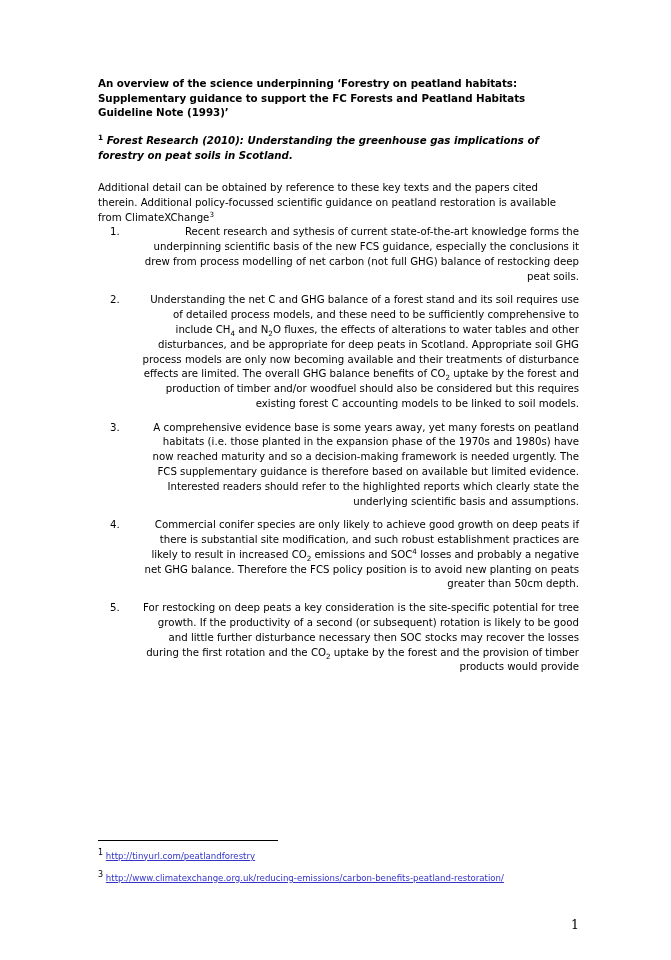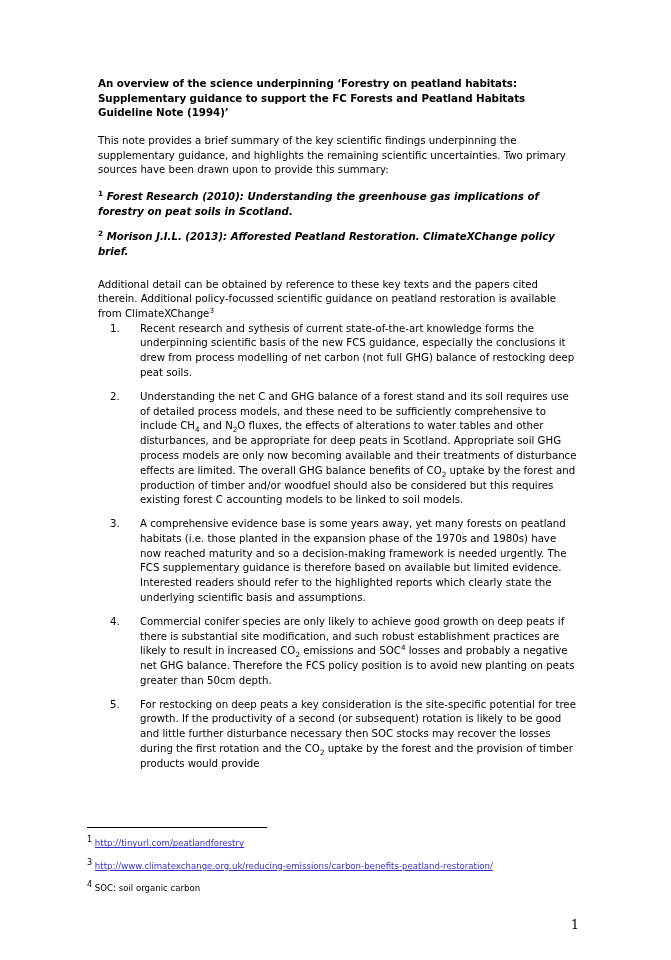--- a/index.html
+++ b/index.html
@@ -59,21 +59,21 @@
     list-style: none;
     counter-reset: item;
   }
   ol.numlist > li {
     position: relative;
     counter-increment: item;
     padding-left: 42px;
     font-size: 10.2px;
     line-height: 1.45;
     margin-bottom: 9px;
-    text-align: left;
+    text-align: right;
   }
   ol.numlist > li::before {
     content: counter(item) ".";
     position: absolute;
     left: 12px;
     top: 0;
     width: 22px;
     text-align: left;
     font-size: 10.2px;
   }
@@ -82,21 +82,21 @@
     vertical-align: super;
     line-height: 0;
   }
   sub {
     font-size: 7.2px;
     vertical-align: sub;
     line-height: 0;
   }
   .footnotes {
     position: absolute;
-    left: 87px;
+    left: 98px;
     right: 92px;
     bottom: 66px;
   }
   .fn-rule {
     width: 180px;
     height: 1px;
     background: #000000;
     margin-bottom: 9px;
   }
   .footnote {
@@ -123,27 +123,25 @@
     bottom: 28px;
     font-size: 12.5px;
     font-family: "DejaVu Serif", serif;
   }
 </style>
 </head>
 <body>
 
 <div class="page">
 
-  <p class="doc-title">An overview of the science underpinning ‘Forestry on peatland habitats: Supplementary guidance to support the FC Forests and Peatland Habitats Guideline Note (1994)’</p>
+  <p class="doc-title">An overview of the science underpinning ‘Forestry on peatland habitats: Supplementary guidance to support the FC Forests and Peatland Habitats Guideline Note (1993)’</p>
 
-  <p class="intro">This note provides a brief summary of the key scientific findings underpinning the supplementary guidance, and highlights the remaining scientific uncertainties. Two primary sources have been drawn upon to provide this summary:</p>
 
   <p class="source"><sup>1</sup> <span>Forest Research (2010): Understanding the greenhouse gas implications of forestry on peat soils in Scotland.</span></p>
 
-  <p class="source"><sup>2</sup> <span>Morison J.I.L. (2013): Afforested Peatland Restoration. ClimateXChange policy brief.</span></p>
 
   <p class="addl"><span>Additional detail can be obtained by reference to these key texts and the papers cited therein. Additional policy-focussed scientific guidance on peatland restoration is available from ClimateXChange</span><sup>3</sup></p>
 
   <ol class="numlist">
     <li id="li1">Recent research and sythesis of current state-of-the-art knowledge forms the underpinning scientific basis of the new FCS guidance, especially the conclusions it drew from process modelling of net carbon (not full GHG) balance of restocking deep peat soils.</li>
     <li id="li2">Understanding the net C and GHG balance of a forest stand and its soil requires use of detailed process models, and these need to be sufficiently comprehensive to include CH<sub>4</sub> and N<sub>2</sub>O fluxes, the effects of alterations to water tables and other disturbances, and be appropriate for deep peats in Scotland. Appropriate soil GHG process models are only now becoming available and their treatments of disturbance effects are limited. The overall GHG balance benefits of CO<sub>2</sub> uptake by the forest and production of timber and/or woodfuel should also be considered but this requires existing forest C accounting models to be linked to soil models.</li>
     <li id="li3">A comprehensive evidence base is some years away, yet many forests on peatland habitats (i.e. those planted in the expansion phase of the 1970s and 1980s) have now reached maturity and so a decision-making framework is needed urgently. The FCS supplementary guidance is therefore based on available but limited evidence. Interested readers should refer to the highlighted reports which clearly state the underlying scientific basis and assumptions.</li>
     <li id="li4">Commercial conifer species are only likely to achieve good growth on deep peats if there is substantial site modification, and such robust establishment practices are likely to result in increased CO<sub>2</sub> emissions and SOC<sup>4</sup> losses and probably a negative net GHG balance. Therefore the FCS policy position is to avoid new planting on peats greater than 50cm depth.</li>
     <li id="li5">For restocking on deep peats a key consideration is the site-specific potential for tree growth. If the productivity of a second (or subsequent) rotation is likely to be good and little further disturbance necessary then SOC stocks may recover the losses during the first rotation and the CO<sub>2</sub> uptake by the forest and the provision of timber products would provide</li>
   </ol>
@@ -155,20 +153,16 @@
       <span class="fnum">1</span>
       <a href="#">http://tinyurl.com/peatlandforestry</a>
     </div>
 
 
     <div class="footnote">
       <span class="fnum">3</span>
       <a href="#">http://www.climatexchange.org.uk/reducing-emissions/carbon-benefits-peatland-restoration/</a>
     </div>
 
-    <div class="footnote plain">
-      <span class="fnum">4</span>
-      <span>SOC: soil organic carbon</span>
-    </div>
   </div>
 
   <div class="page-number">1</div>
 </div>
 
 </body></html>

